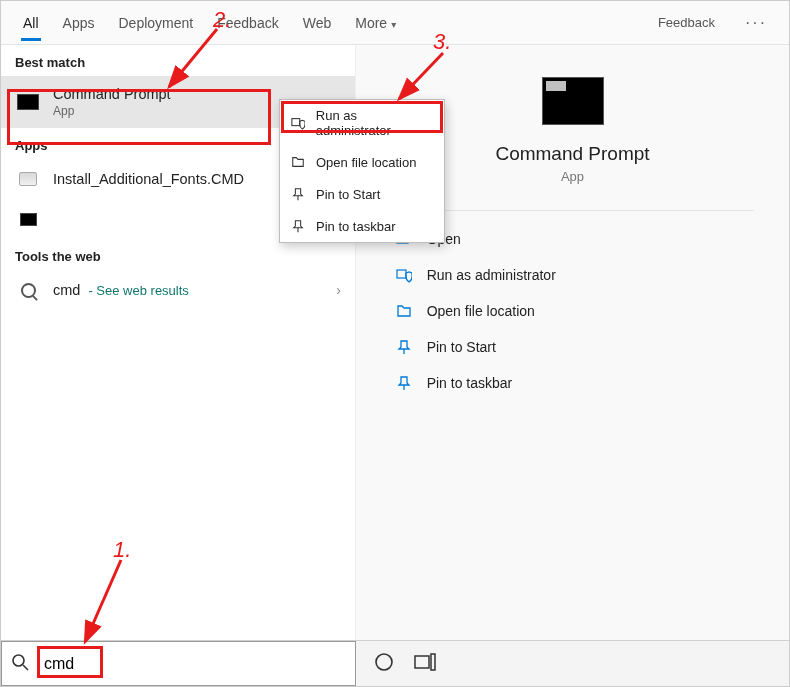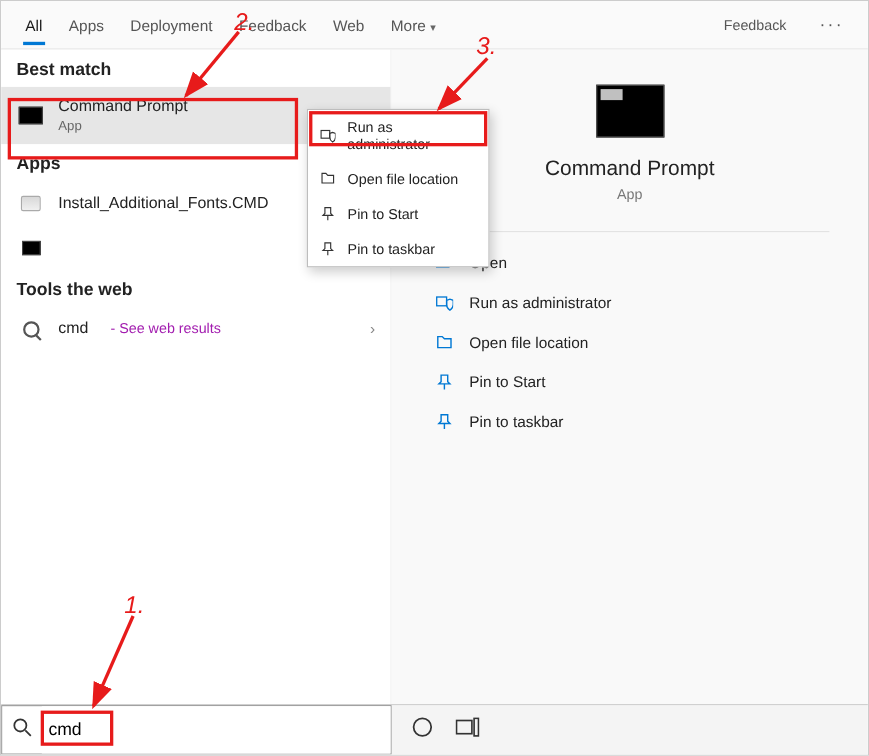--- a/index.html
+++ b/index.html
@@ -8,29 +8,29 @@
   .tabs { display: flex; align-items: center; height: 44px; border-bottom: 1px solid #e5e5e5; padding: 0 10px; background:#fafafa;}
   .tab { padding: 11px 12px 10px; font-size: 14px; color: #555; cursor: pointer; position: relative;}
   .tab.active { color: #1a1a1a; font-weight: 500;}
   .tab.active::after { content:""; position:absolute; left:10px; right:10px; bottom:0; height:3px; background:#0078d4;}
   .tab .chev { margin-left:4px; font-size:10px; color:#666;}
   .spacer { flex: 1; }
   .feedback { font-size: 13px; color: #555; padding: 0 18px; text-align: right; }
   .more-icon { color:#555; padding:0 12px; letter-spacing:2px;}
   .body { flex:1; display:flex; overflow:hidden;}
   .left { width: 355px; background:#fff; display:flex; flex-direction:column; border-right:1px solid #eee;}
-  .section-label { font-size:16px; font-weight:600; padding:10px 14px 6px; color:#222;}
+  .section-label { font-size:13px; font-weight:600; padding:10px 14px 6px; color:#222;}
   .result { display:flex; align-items:center; padding:10px 14px; gap:12px; cursor:pointer; position:relative;}
   .best { background:#e6e6e6;}
   .result .ricon { width:26px; height:20px; flex-shrink:0; display:flex; align-items:center; justify-content:center;}
   .result .lbl { font-size:14.5px; color:#222;}
   .result .sub { font-size:12px; color:#666; margin-top:2px;}
   .result .col { display:flex; flex-direction:column;}
   .result .chevr { margin-left:auto; color:#888; font-size:14px;}
-  .webhint { color:#a21caf; font-size:13px; margin-left:20px;}
+  .webhint { color:#0f766e; font-size:13px; margin-left:8px;}
   .right { flex:1; background:#f9f9f9; display:flex; flex-direction:column; align-items:center; padding-top:32px;}
   .big-thumb { width:62px; height:48px; background:#000; border:1px solid #555; display:flex; align-items:flex-start; padding:3px;}
   .big-thumb .tb { width:20px; height:10px; background:#c0c0c0;}
   .app-title { font-size:19px; color:#222; margin-top:18px;}
   .app-sub { font-size:13px; color:#777; margin-top:4px;}
   .divider { width:84%; height:1px; background:#e3e3e3; margin:26px 0 10px;}
   .actions { width:84%; display:flex; flex-direction:column;}
   .action { display:flex; align-items:center; gap:14px; padding:9px 4px; font-size:14px; color:#222; cursor:pointer;}
   .action .aicon { width:18px; height:18px; display:flex; align-items:center; justify-content:center; color:#0078d4;}
   .context-menu { position:absolute; left:278px; top:98px; width:166px; background:#fff; border:1px solid #bdbdbd; box-shadow:2px 4px 10px rgba(0,0,0,0.2); z-index:20;}

